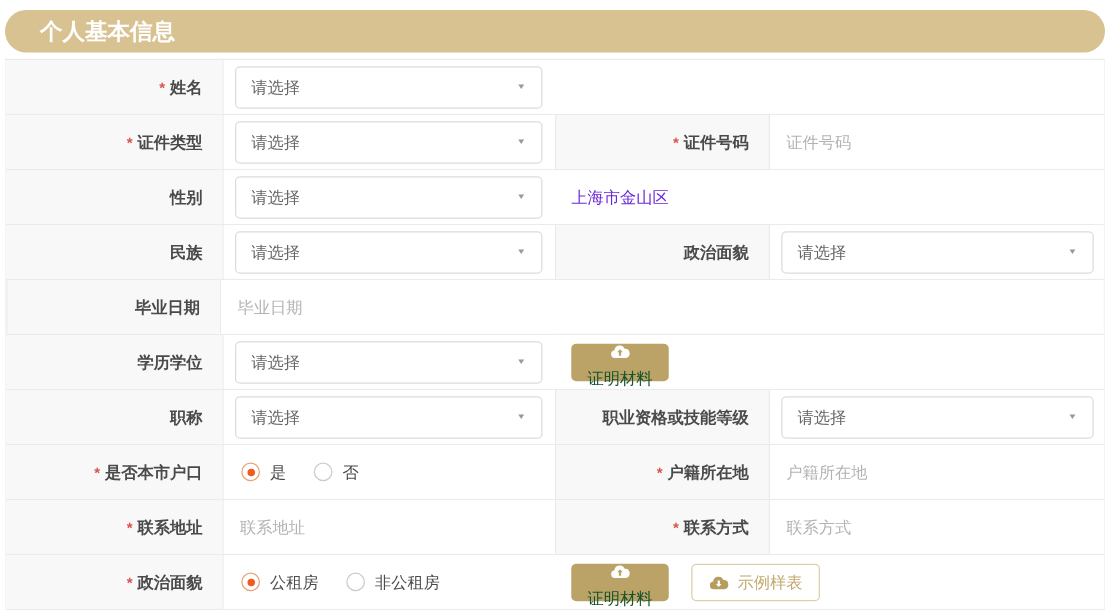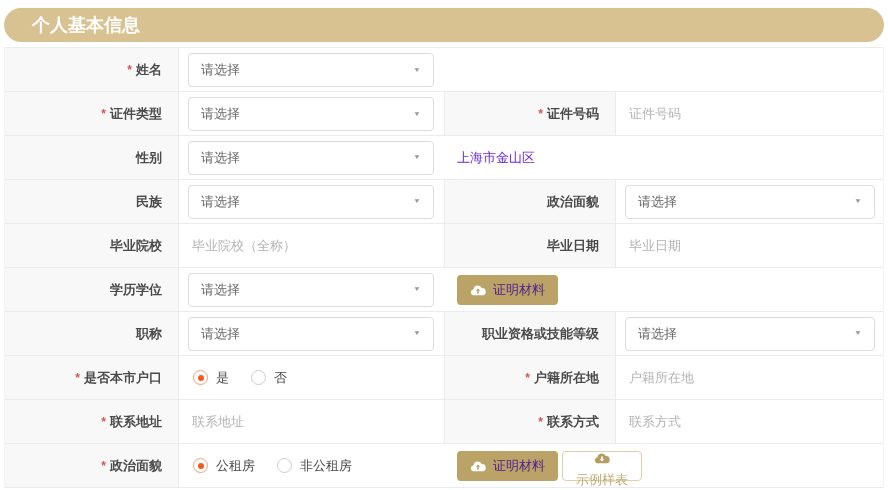--- a/index.html
+++ b/index.html
@@ -35,23 +35,23 @@
   .radio-circle { width: 15px; height: 15px; border-radius: 50%; border: 1px solid #ccc;
     background: #fff; position: relative; }
   .radio-option.checked .radio-circle { border-color: #eba379; }
   .radio-option.checked .radio-circle::after { content: ""; position: absolute;
     left: 3.5px; top: 3.5px; width: 6px; height: 6px; border-radius: 50%;
     background: #ef5c1e; }
   .radio-label { font-size: 13px; color: #4a4a4a; }
   .btn { height: 30px; border-radius: 4px; display: inline-flex; align-items: center;
     gap: 7px; padding: 0 13px; font-size: 13px; cursor: pointer; border: none;
     font-family: "Liberation Sans", "DejaVu Sans", sans-serif; }
-  .btn-upload { background: #bba266; color: #4c1d95; margin-left: 4px; }
+  .btn-upload { background: #bba266; color: #14532d; margin-left: 4px; flex-direction: column; }
   .btn-sample { background: #fff; border: 1px solid #dccfa9; color: #c2aa70;
-    margin-left: 4px; flex-direction: column; }
+    margin-left: 18px; }
   .icon-svg { display: block; }
 </style>
 </head>
 <body>
 
 <div class="panel">
   <div class="panel-header">个人基本信息</div>
 
   <div class="form-table">
 
@@ -133,28 +133,20 @@
         <div class="cell-field">
           <div class="select">
             <span class="select-text">请选择</span>
             <span class="caret">▼</span>
           </div>
         </div>
       </div>
     </div>
 
     <div class="row">
-      <div class="half half-left">
-        <div class="cell-label">
-          <span>毕业院校</span>
-        </div>
-        <div class="cell-field">
-          <input class="text-input" placeholder="毕业院校（全称）" style="">
-        </div>
-      </div>
       <div class="half half-right">
         <div class="cell-label">
           <span>毕业日期</span>
         </div>
         <div class="cell-field">
           <input class="text-input" placeholder="毕业日期" style="">
         </div>
       </div>
     </div>
 

